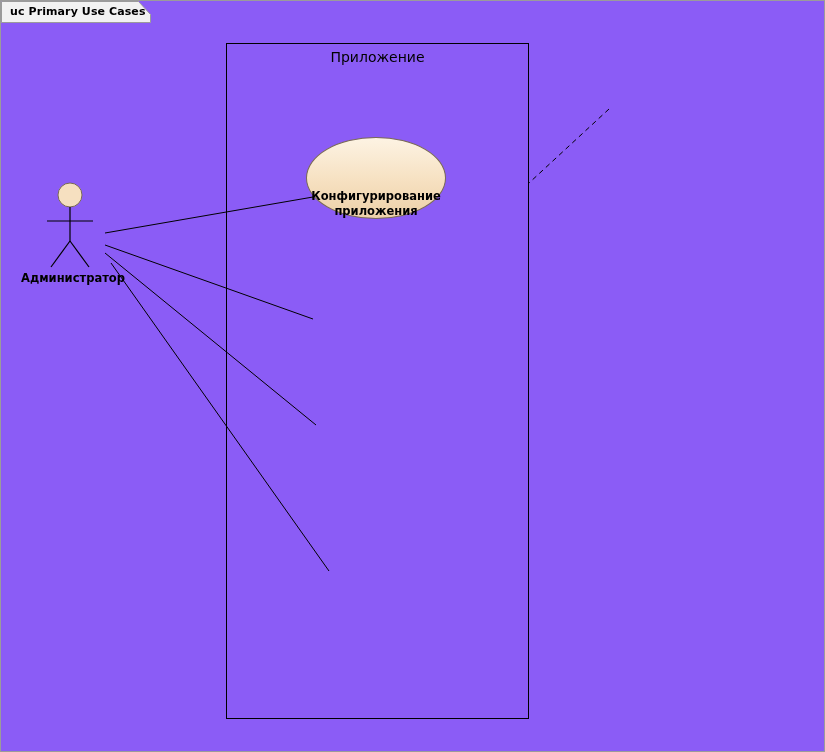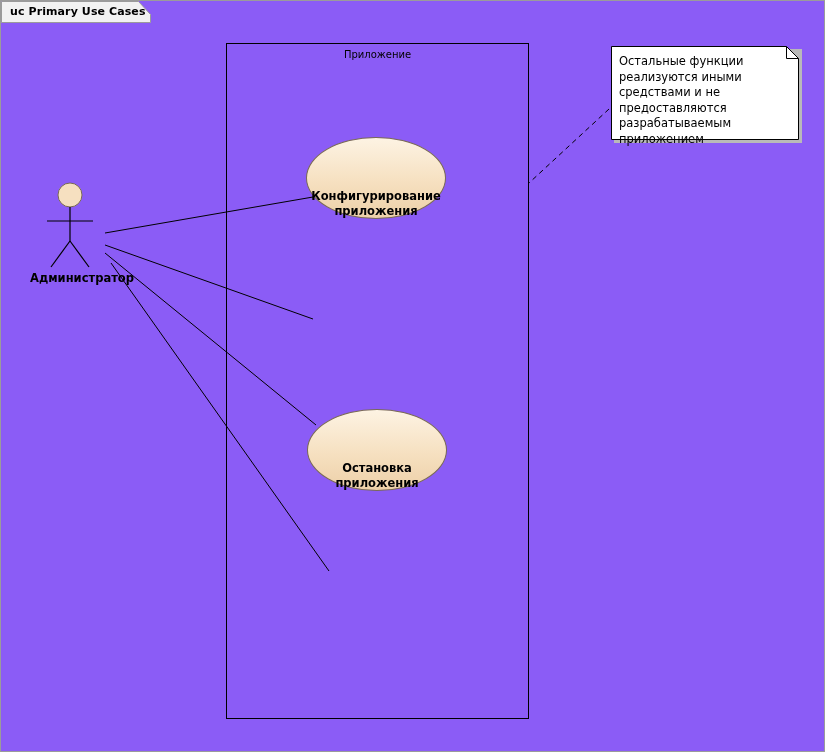--- a/index.html
+++ b/index.html
@@ -50,21 +50,21 @@
     border: 1px solid #000000;
     box-sizing: border-box;
     background: transparent;
   }
   #boundary-label {
     position: absolute;
     left: 225px;
     top: 48px;
     width: 303px;
     text-align: center;
-    font-size: 10px;
+    font-size: 14px;
     color: #000000;
   }
   
   .usecase {
     position: absolute;
     border: 1px solid #7a6a56;
     border-radius: 50%;
     background: linear-gradient(to bottom, #fdf3e3 0%, #f6e0c0 55%, #edd0a8 100%);
     box-sizing: border-box;
     display: flex;
@@ -123,21 +123,20 @@
   #actor-label {
     position: absolute;
     left: 12px;
     top: 270px;
     width: 120px;
     text-align: center;
     font-size: 11.5px;
     font-weight: bold;
     color: #000000;
     white-space: nowrap;
-    margin-left: 9px;
   }
   #links {
     position: absolute;
     left: 0;
     top: 0;
     width: 825px;
     height: 752px;
     pointer-events: none;
   }
 </style>
@@ -175,27 +174,16 @@
       <line x1="31" y1="60" x2="50" y2="86" stroke="#000000" stroke-width="1.2"></line>
     </svg>
   </div>
   <div id="actor-label">Администратор</div>
 
   <div class="usecase" style="left:305px; top:136px; width:140px; height:82px;">
     <span>Конфигурирование приложения</span>
   </div>
 
 
-  <div class="usecase" style="left:306px; top:408px; width:140px; height:82px;">
-    <span>Остановка приложения</span>
-  </div>
 
 
-  <div id="note">
-    <div id="note-shadow"></div>
-    <svg id="note-body" width="188" height="94" viewBox="0 0 188 94">
-      <path d="M0.5 0.5 L175.5 0.5 L187.5 12.5 L187.5 93.5 L0.5 93.5 Z" fill="#ffffff" stroke="#000000" stroke-width="1"></path>
-      <path d="M175.5 0.5 L175.5 12.5 L187.5 12.5" fill="none" stroke="#000000" stroke-width="1"></path>
-    </svg>
-    <div id="note-text">Остальные функции реализуются иными средствами и не предоставляются разрабатываемым приложением</div>
-  </div>
 
 </div>
 
 </body></html>

